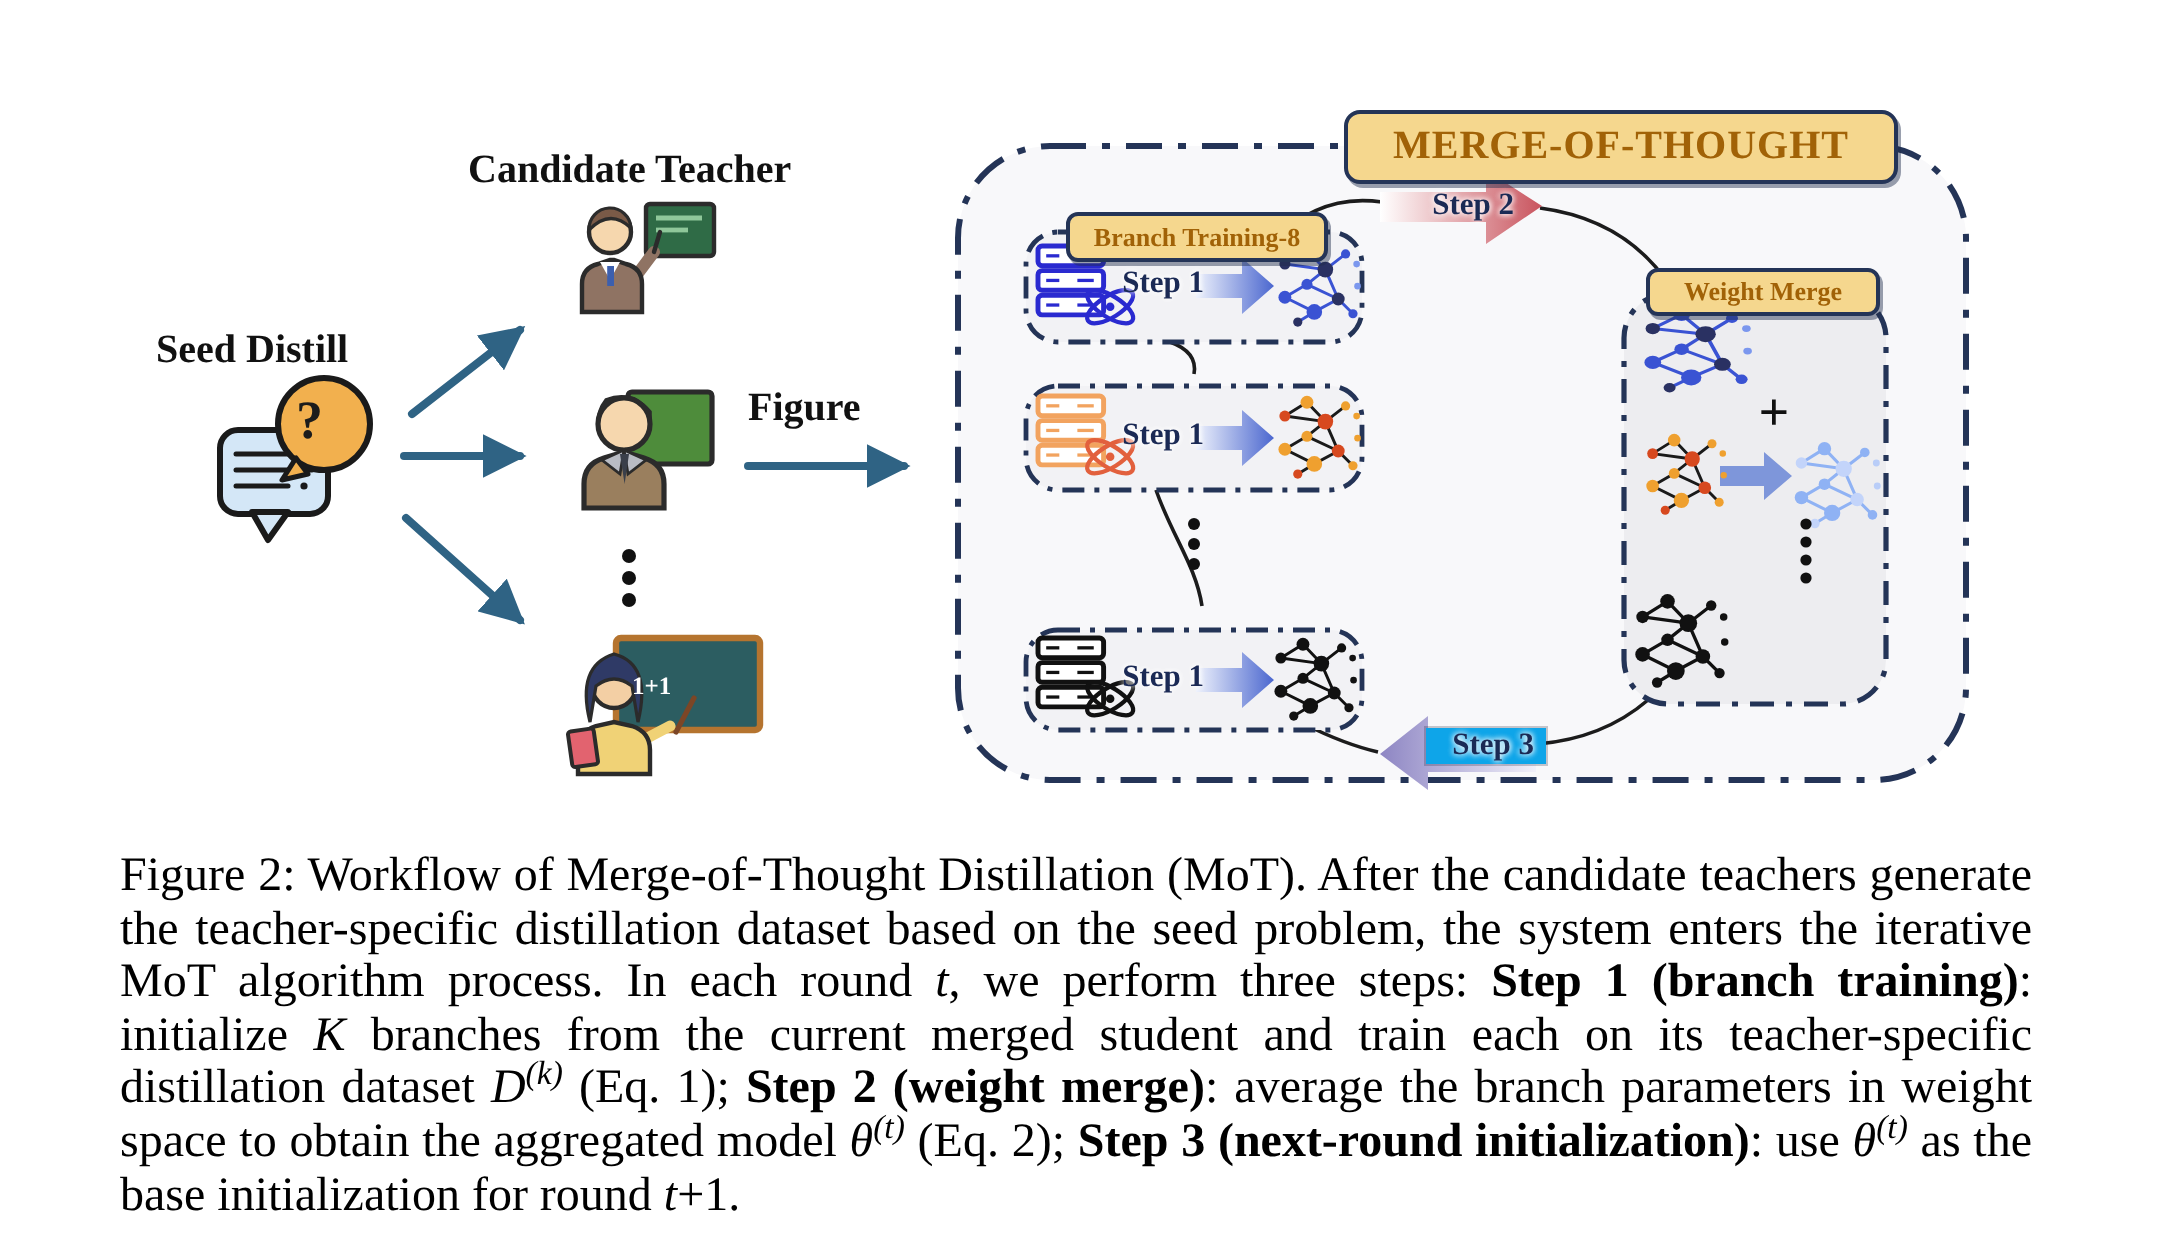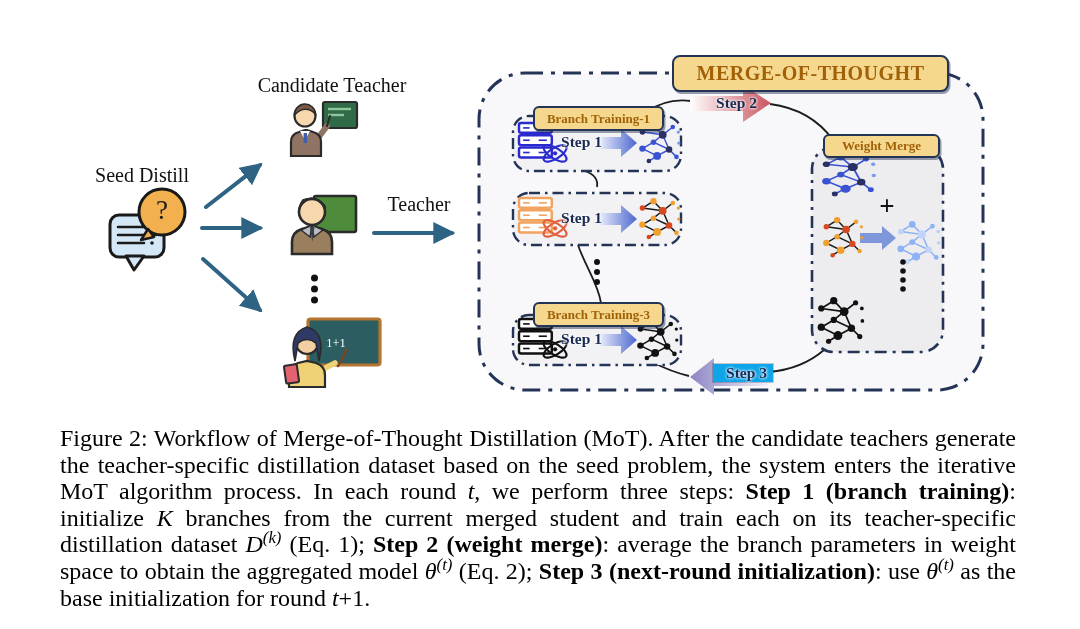--- a/index.html
+++ b/index.html
@@ -1,19 +1,19 @@
 <!DOCTYPE html>
 <html><head>
 <meta charset="utf-8">
 <style>
   html,body{margin:0;padding:0;background:#ffffff;}
   .stage{position:relative;width:1080px;height:629px;background:#ffffff;overflow:hidden;
          font-family:"Liberation Serif",serif;}
   .art{position:absolute;left:0;top:0;}
-  .lbl{position:absolute;font-weight:normal;color:#111;text-align:center;line-height:1.05;}
+  .lbl{position:absolute;font-weight:bold;color:#111;text-align:left;line-height:1.05;}
   .pill{position:absolute;background:#f5d78e;border:2px solid #243457;border-radius:6px;
         display:flex;align-items:center;justify-content:center;font-weight:bold;color:#a16207;
         box-shadow:1.5px 2px 0 rgba(32,44,76,.45);}
   .steplbl{position:absolute;font-weight:bold;color:#1b2a55;text-align:right;
            text-shadow:0 0 3px #fff,0 0 3px #fff;}
   .whitebg{background:#0ea5e9;box-shadow:0 0 0 1px rgba(40,40,60,.25);padding:0 6px;}
   .plus{position:absolute;font-weight:bold;color:#111;text-align:center;}
   .caption{position:absolute;left:60px;top:401px;width:956px;font-size:24px;
            line-height:26.6px;color:#000;text-align:justify;}
   .caption .i{font-style:italic;}
@@ -211,28 +211,27 @@
       <rect x="2" y="50" width="13" height="18" rx="1.5" fill="#e2636f" stroke="#2b2b2b" stroke-width="2" transform="rotate(-8 8 59)"></rect>
     </g>
   </svg>
 
   <div class="lbl" style="left:234px;top:75px;width:196px;font-size:20px;">Candidate Teacher</div>
 
   <div class="lbl" style="left:78px;top:165px;width:128px;font-size:20px;">Seed Distill</div>
 
   <div class="lbl" style="left:148px;top:196px;width:28px;font-size:27px;color:#1c1c1c;">?</div>
 
-  <div class="lbl" style="left:374px;top:194px;width:90px;font-size:20px;">Teacher</div>
+  <div class="lbl" style="left:374px;top:194px;width:90px;font-size:20px;">Figure</div>
 
   <div class="lbl" style="left:316px;top:323px;width:40px;font-size:12.5px;color:#ffffff;margin-top:14px;">1+1</div>
 
   <div class="pill" style="left:672px;top:55px;width:273px;height:33px;font-size:20px;letter-spacing:.5px;border-width:2.5px;border-radius:8px;">MERGE-OF-THOUGHT</div>
 
-  <div class="pill" style="left:533px;top:106px;width:127px;height:21px;font-size:13px;">Branch Training-1</div>
-  <div class="pill" style="left:533px;top:302px;width:127px;height:21px;font-size:13px;">Branch Training-3</div>
+  <div class="pill" style="left:533px;top:106px;width:127px;height:21px;font-size:13px;">Branch Training-8</div>
   <div class="pill" style="left:823px;top:134px;width:113px;height:20px;font-size:13px;text-align:center;">Weight Merge</div>
 
   <div class="steplbl" style="left:556px;top:133px;width:46px;font-size:15.5px;">Step 1</div>
   <div class="steplbl" style="left:556px;top:209px;width:46px;font-size:15.5px;">Step 1</div>
   <div class="steplbl" style="left:556px;top:330px;width:46px;font-size:15.5px;">Step 1</div>
 
   <div class="steplbl" style="left:701px;top:94px;width:56px;font-size:15.5px;">Step 2</div>
   <div class="steplbl whitebg" style="left:713px;top:364px;width:48px;font-size:15.5px;">Step 3</div>
 
   <div class="plus" style="left:874px;top:191px;width:26px;font-size:27px;">+</div>

